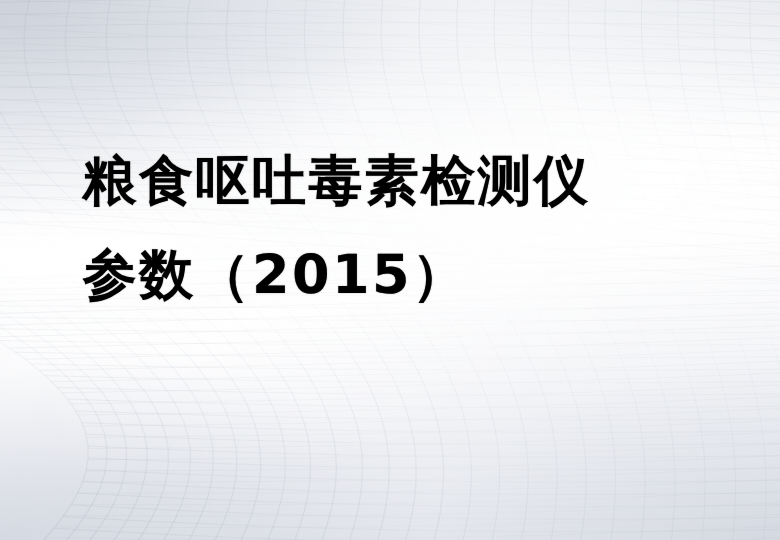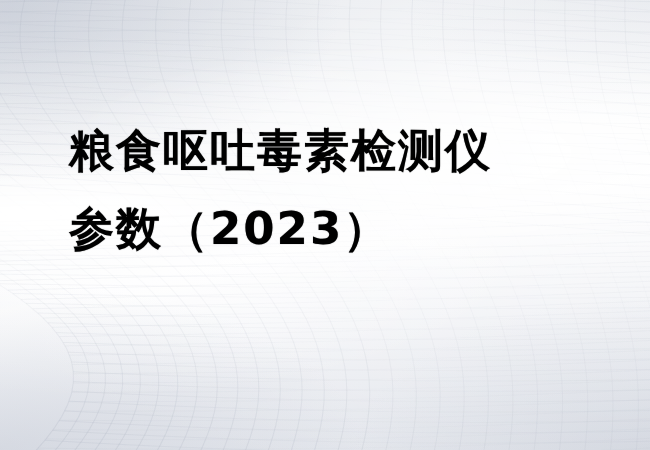--- a/index.html
+++ b/index.html
@@ -240,16 +240,16 @@
         <path d="M-243.8 159.5L-225.0 160.6L-206.2 161.7L-187.6 162.8L-169.1 163.9L-150.8 165.0L-132.5 166.1L-114.3 167.2L-96.2 168.4L-78.3 169.5L-60.4 170.6L-42.6 171.7L-24.9 172.8L-7.3 173.9L10.3 175.0L27.7 176.2L45.1 177.3L62.4 178.4L79.7 179.6L96.8 180.7L114.0 181.9L131.0 183.0L148.0 184.2L164.9 185.3L181.8 186.5L198.6 187.7L215.4 188.8L232.1 190.0L248.8 191.2L265.4 192.4L282.0 193.6L298.5 194.8L315.0 196.0L331.5 197.3L347.9 198.5L364.2 199.7L380.6 200.9L396.9 202.2L413.1 203.4L429.4 204.7L445.6 206.0L461.8 207.2L477.9 208.5L494.0 209.8L510.1 211.1L526.2 212.3L542.2 213.6L558.2 214.9L574.2 216.3L590.2 217.6L606.1 218.9L622.0 220.2L637.9 221.5L653.8 222.9L669.6 224.2L685.5 225.5L701.3 226.9L717.1 228.2L732.9 229.6L748.7 230.9L764.4 232.3" fill="none" stroke="#b9bfca" stroke-width="0.7" stroke-opacity="0.2"></path>
         <path d="M-222.4 171.0L-204.3 172.1L-186.3 173.3L-168.3 174.4L-150.5 175.5L-132.7 176.6L-115.1 177.8L-97.5 178.9L-80.0 180.0L-62.5 181.2L-45.2 182.3L-27.9 183.5L-10.7 184.6L6.5 185.7L23.6 186.9L40.6 188.0L57.6 189.2L74.5 190.3L91.3 191.5L108.1 192.7L124.9 193.8L141.6 195.0L158.2 196.2L174.8 197.4L191.4 198.5L207.9 199.7L224.4 200.9L240.8 202.1L257.2 203.3L273.5 204.5L289.9 205.7L306.1 206.9L322.4 208.1L338.6 209.4L354.8 210.6L371.0 211.8L387.1 213.1L403.2 214.3L419.3 215.5L435.3 216.8L451.3 218.1L467.3 219.3L483.3 220.6L499.3 221.8L515.2 223.1L531.1 224.4L547.0 225.7L562.9 227.0L578.7 228.3L594.6 229.6L610.4 230.8L626.2 232.1L642.0 233.5L657.7 234.8L673.5 236.1L689.2 237.4L704.9 238.7L720.6 240.0L736.3 241.4L752.0 242.7L767.7 244.0" fill="none" stroke="#b9bfca" stroke-width="0.7" stroke-opacity="0.2"></path>
       </g>
   </svg>
 
   <div class="layer" id="corner-shade"></div>
   <div class="layer" id="specular"></div>
 
   <div id="title-block">
     <div class="title-line">粮食呕吐毒素检测仪</div>
-    <div class="title-line">参数（2023）</div>
+    <div class="title-line">参数（2015）</div>
   </div>
 
 </div>
 
 </body></html>

